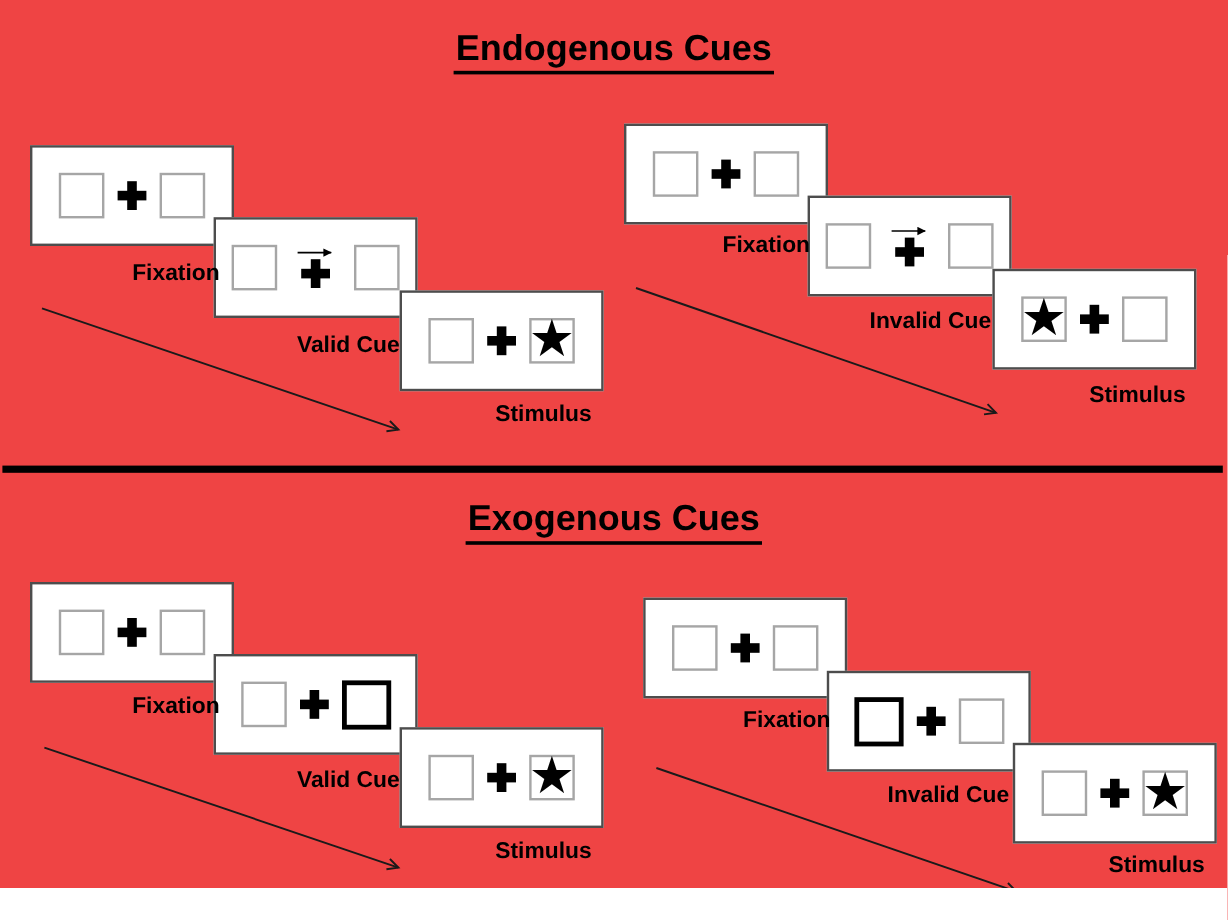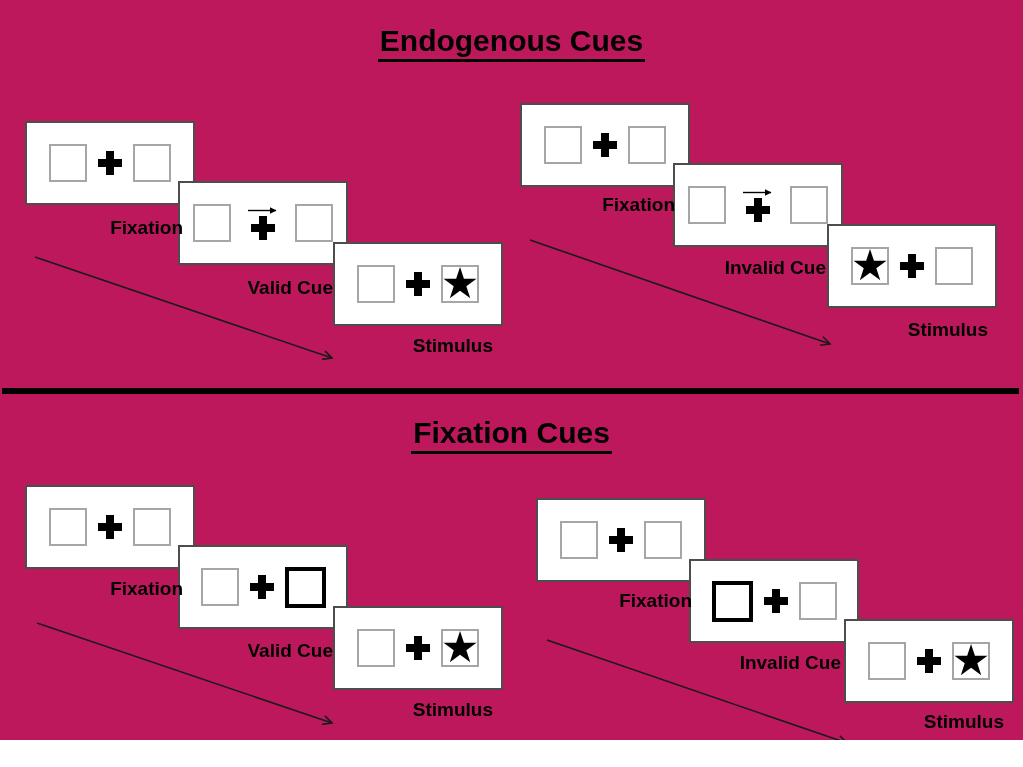--- a/index.html
+++ b/index.html
@@ -1,17 +1,17 @@
 <!DOCTYPE html>
 <html><head>
 <meta charset="utf-8">
 <style>
   html,body { margin:0; padding:0; background:#ffffff; }
   .stage {
-    position:relative; width:1023px; height:740px; background:#be185d;
+    position:relative; width:1023px; height:740px; background:#ef4444;
     font-family:"Liberation Sans", sans-serif; overflow:hidden;
   }
   .title {
     position:absolute; left:0; width:100%; text-align:center;
     font-size:30px; font-weight:bold; color:#000; line-height:34px;
   }
   .title span { border-bottom:3px solid #000; padding:0 2px 2px 2px; }
   .divider { position:absolute; left:2px; right:4px; top:388px; height:6px; background:#000; }
   .panel {
     position:absolute; width:170px; height:84px; box-sizing:border-box;
@@ -53,21 +53,21 @@
       <marker id="cuehead" viewBox="0 0 8 8" markerWidth="8" markerHeight="8" refX="6.5" refY="3.5" orient="auto" markerUnits="userSpaceOnUse">
         <path d="M0,0 L7,3.5 L0,7 Z" fill="#000"></path>
       </marker>
     </defs>
   </svg>
 
   <div class="title" style="top:24px;">
     <span>Endogenous Cues</span>
   </div>
   <div class="title" style="top:416px;">
-    <span>Fixation Cues</span>
+    <span>Exogenous Cues</span>
   </div>
 
   <div class="divider"></div>
 
   <div class="panel z1" style="left:25px; top:121px;">
     <div class="sq"></div>
     <div class="plus"></div>
     <div class="sq"></div>
   </div>
   <div class="panel z2" style="left:178px; top:181px;">

